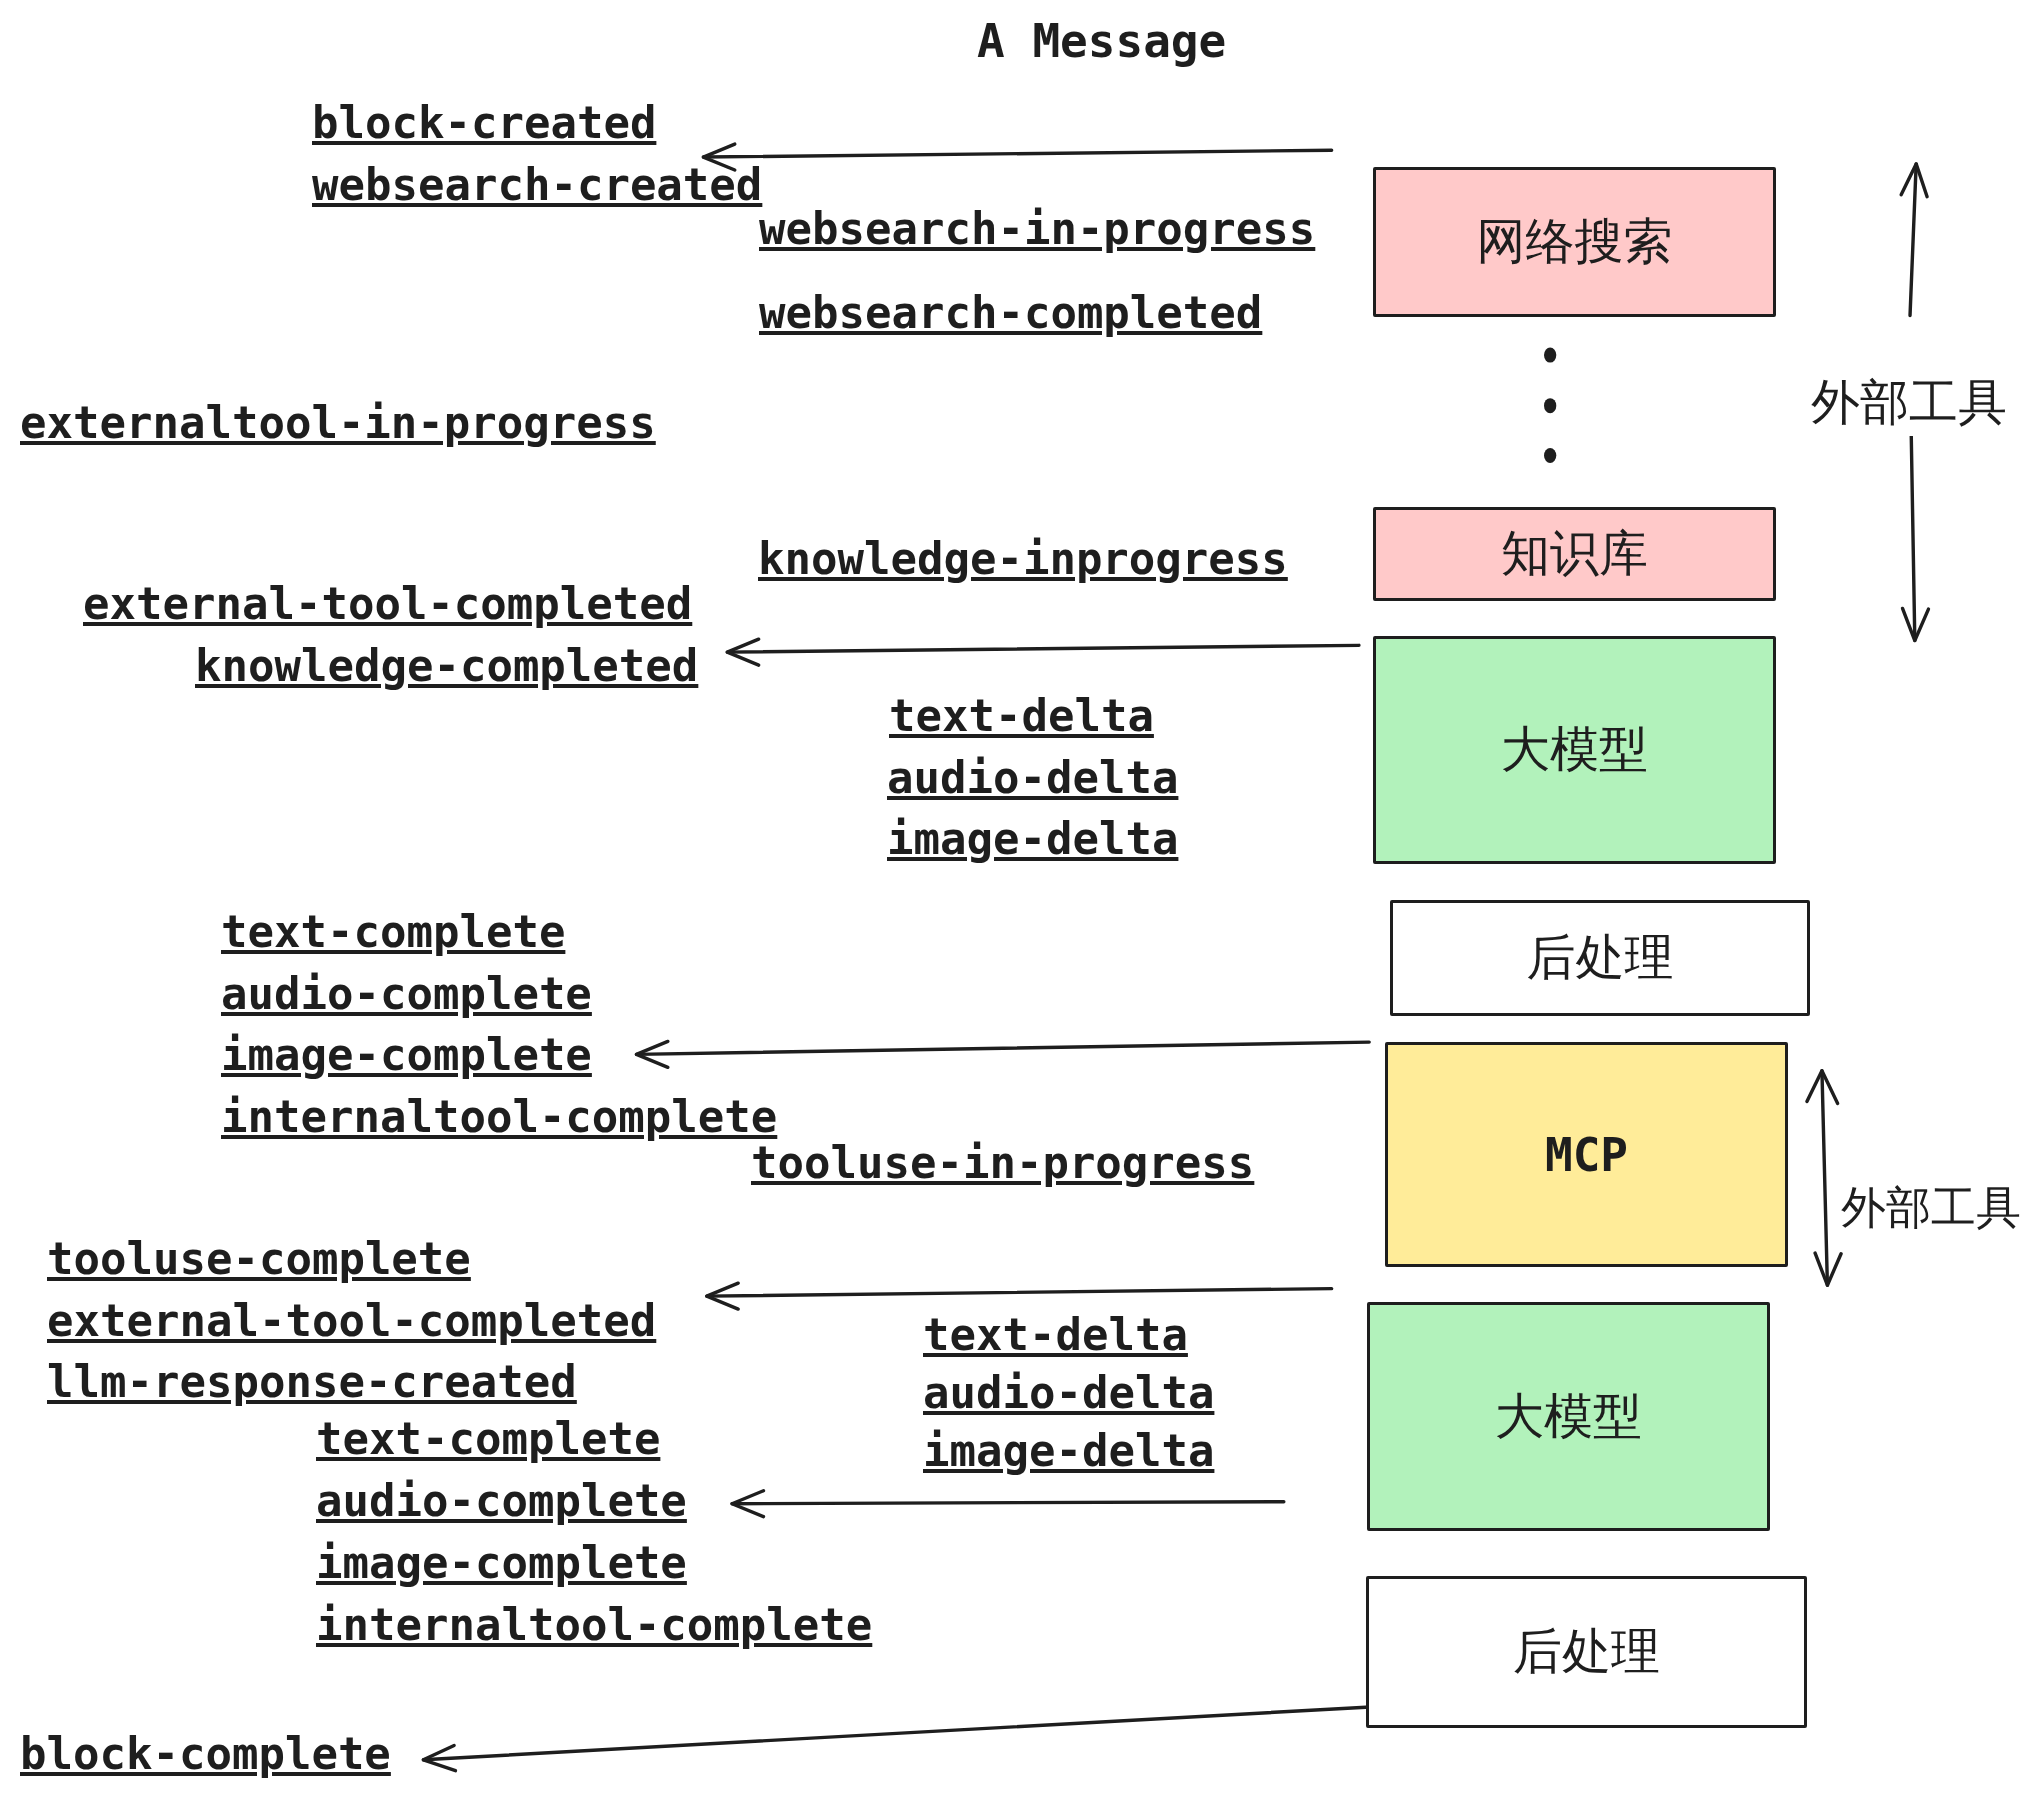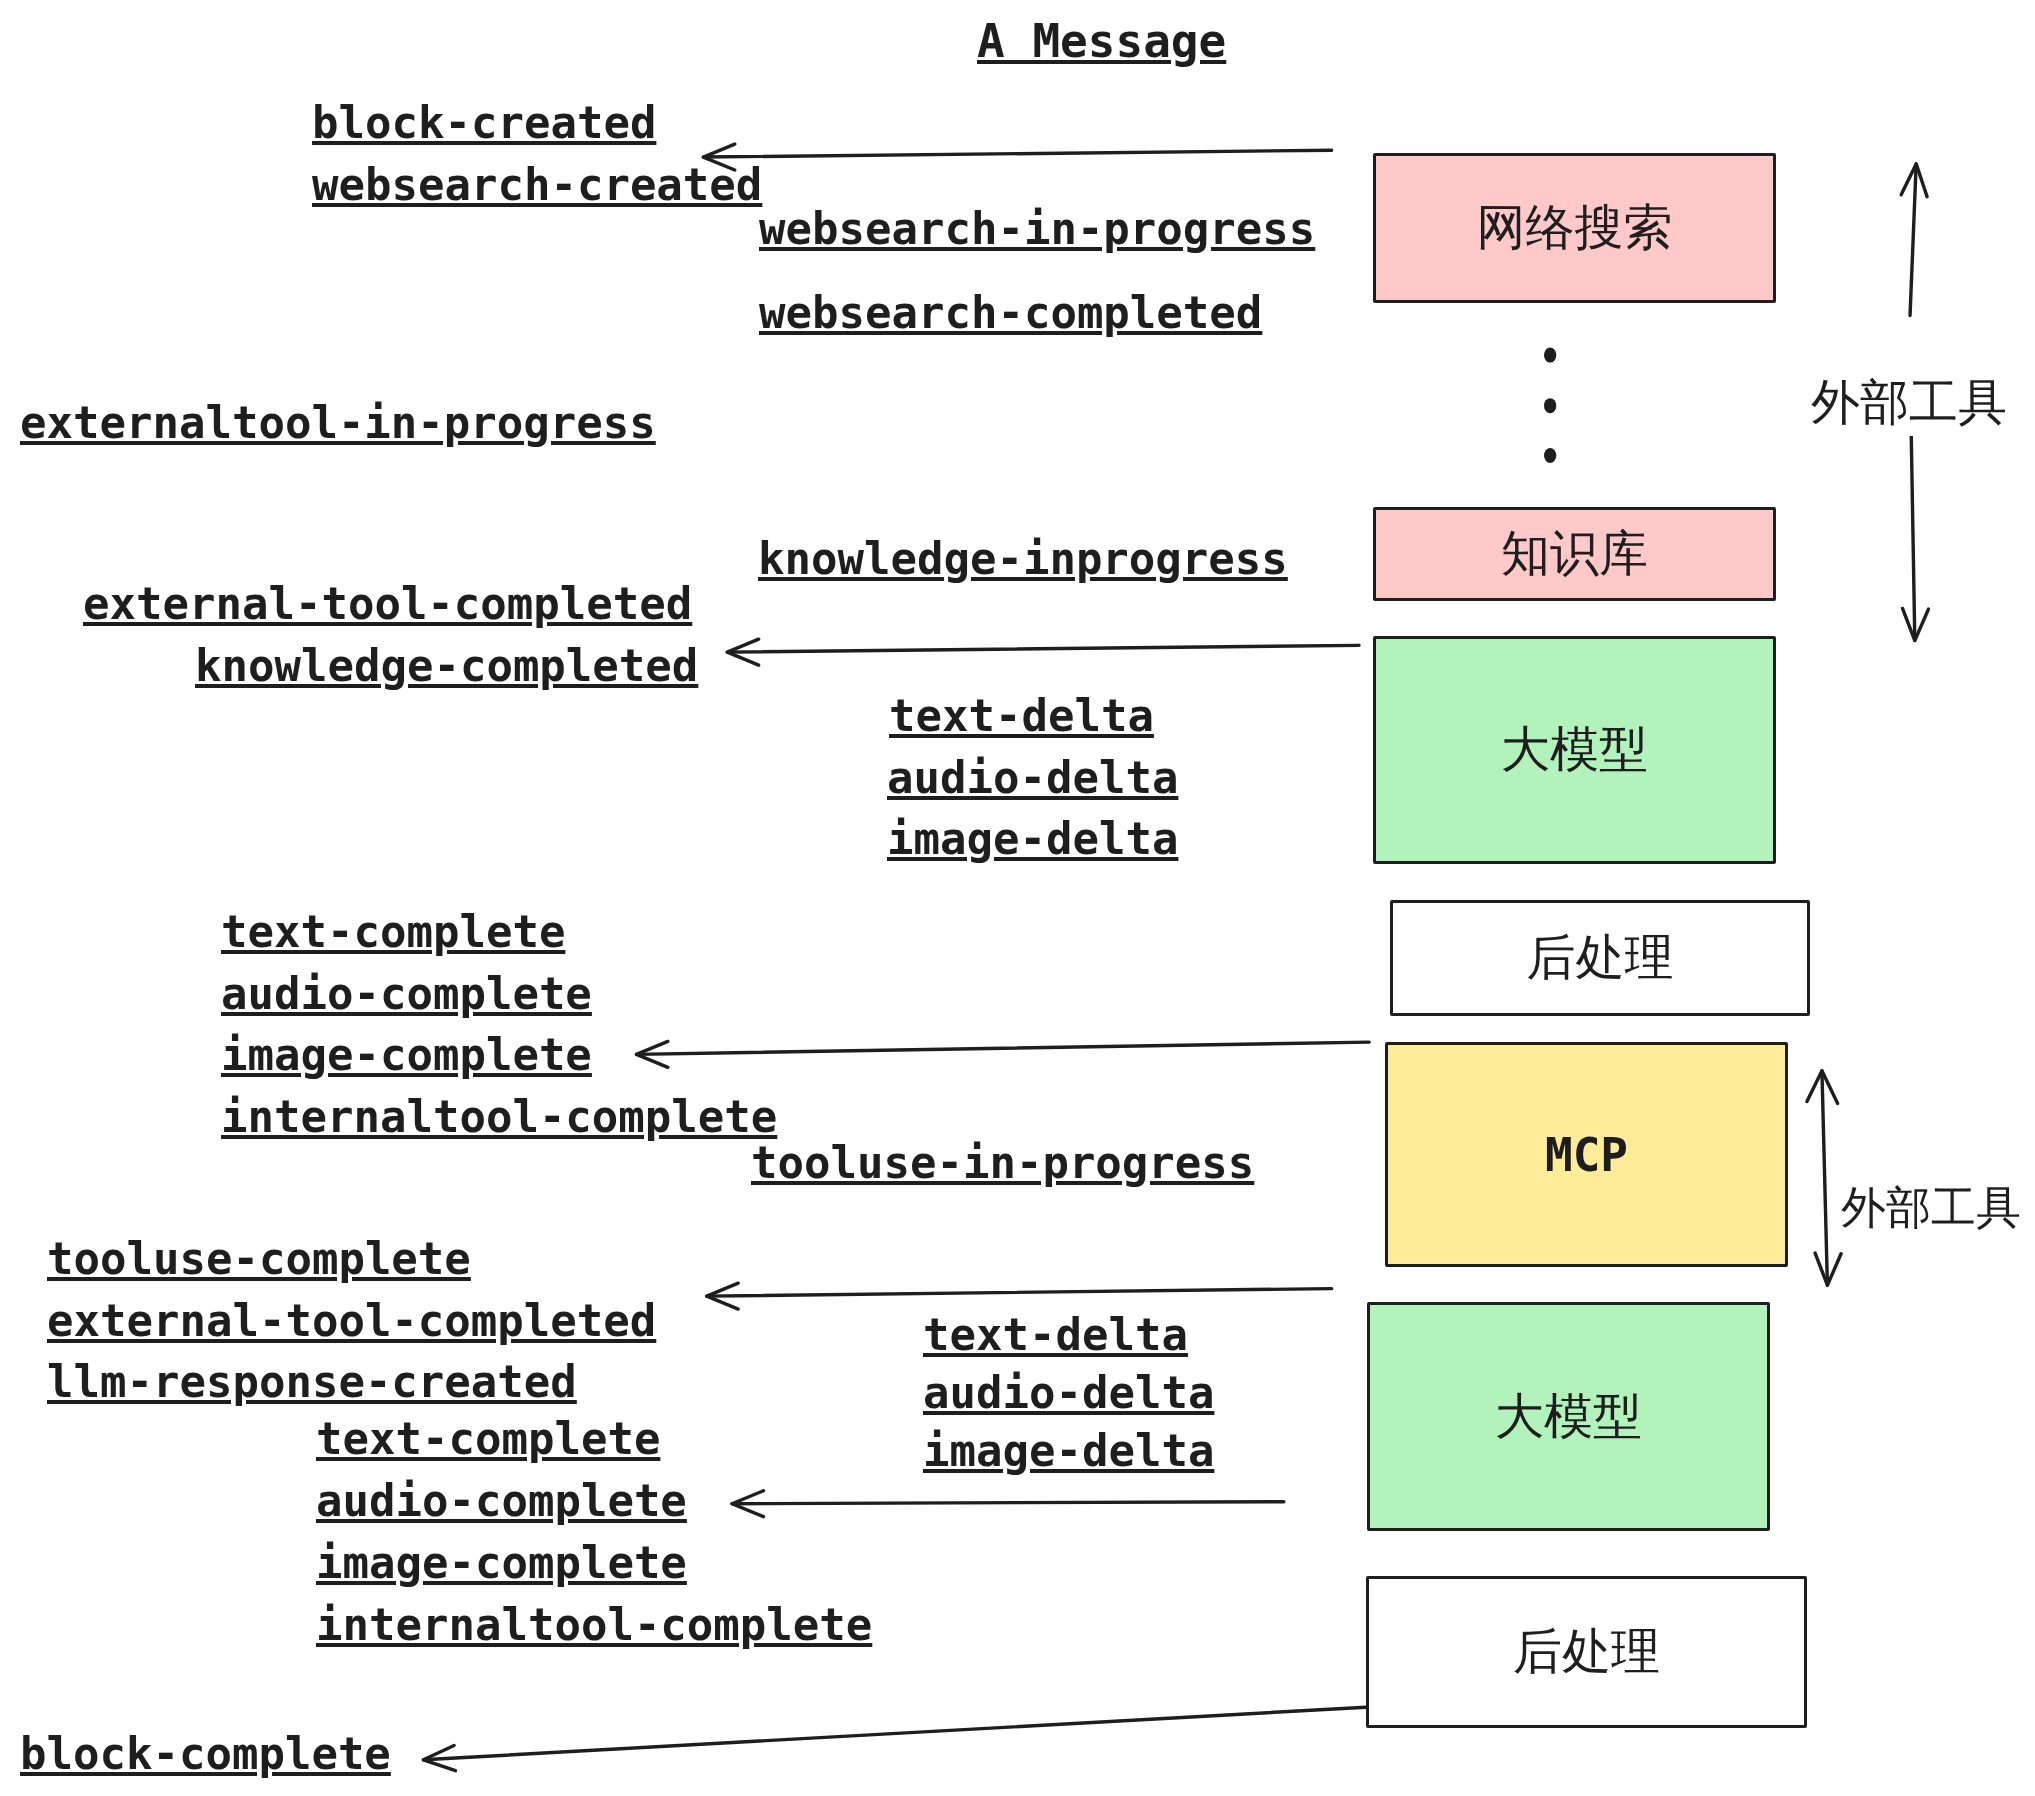--- a/index.html
+++ b/index.html
@@ -2,21 +2,21 @@
 <html style="--pink: #ffc9c9; --green: #b2f2bb; --yellow: #ffec99; --box-border: #1e1e1e; --text: #1e1e1e; --background: #ffffff;font-size:11px"><head>
 <meta charset="utf-8">
 <style>
   :root{
     --pink:#ffc9c9; --green:#b2f2bb; --yellow:#ffec99;
     --box-border:#1e1e1e; --text:#1e1e1e; --background:#ffffff;
   }
   html,body{margin:0;padding:0;background:var(--background);}
   .canvas{position:relative;width:2035px;height:1796px;background:var(--background);overflow:hidden;
           font-family:"DejaVu Sans Mono","Liberation Mono",monospace;color:var(--text);}
-  .title{position:absolute;left:977px;top:13.7px;font:bold 46px "DejaVu Sans Mono",monospace;white-space:nowrap;text-decoration:underline;}
+  .title{position:absolute;left:977px;top:13.7px;font:bold 46px "DejaVu Sans Mono",monospace;white-space:nowrap;}
   .ev{position:absolute;font:bold 44px "DejaVu Sans Mono",monospace;line-height:55px;white-space:nowrap;text-decoration:underline;}
   .box{position:absolute;border:3.4px solid var(--box-border);border-radius:2px;box-sizing:border-box;
        display:flex;align-items:center;justify-content:center;background:#fff;}
   .box .lbl{font:400 49px "Liberation Sans","DejaVu Sans",sans-serif;white-space:nowrap;color:var(--text);}
   .box.pink{background:var(--pink);}
   .box.green{background:var(--green);}
   .box.yellow{background:var(--yellow);margin-left:15px;}
   .box.mcp .lbl{font:bold 46px "DejaVu Sans Mono",monospace;}
   .side-label{position:absolute;font:400 49px "Liberation Sans","DejaVu Sans",sans-serif;white-space:nowrap;
               background:var(--background);padding:0 4.1px;margin-top:39px;}
@@ -53,21 +53,21 @@
   <div class="ev" style="left:47px;top:1354px">llm-response-created</div>
   <div class="ev" style="left:923px;top:1307px">text-delta</div>
   <div class="ev" style="left:923px;top:1365px">audio-delta</div>
   <div class="ev" style="left:923px;top:1423px">image-delta</div>
   <div class="ev" style="left:316px;top:1411px">text-complete</div>
   <div class="ev" style="left:316px;top:1473px">audio-complete</div>
   <div class="ev" style="left:316px;top:1535px">image-complete</div>
   <div class="ev" style="left:316px;top:1597px">internaltool-complete</div>
   <div class="ev" style="left:20px;top:1726px">block-complete</div>
 
-  <div class="box pink" style="left:1373px;top:153px;width:403px;height:150px">
+  <div class="box pink" style="left:1373px;top:167px;width:403px;height:150px">
     <span class="lbl">网络搜索</span>
   </div>
   <div class="box pink" style="left:1373px;top:507px;width:403px;height:94px">
     <span class="lbl">知识库</span>
   </div>
   <div class="box green" style="left:1373px;top:636px;width:403px;height:228px">
     <span class="lbl">大模型</span>
   </div>
   <div class="box" style="left:1390px;top:900px;width:420px;height:116px">
     <span class="lbl">后处理</span>

